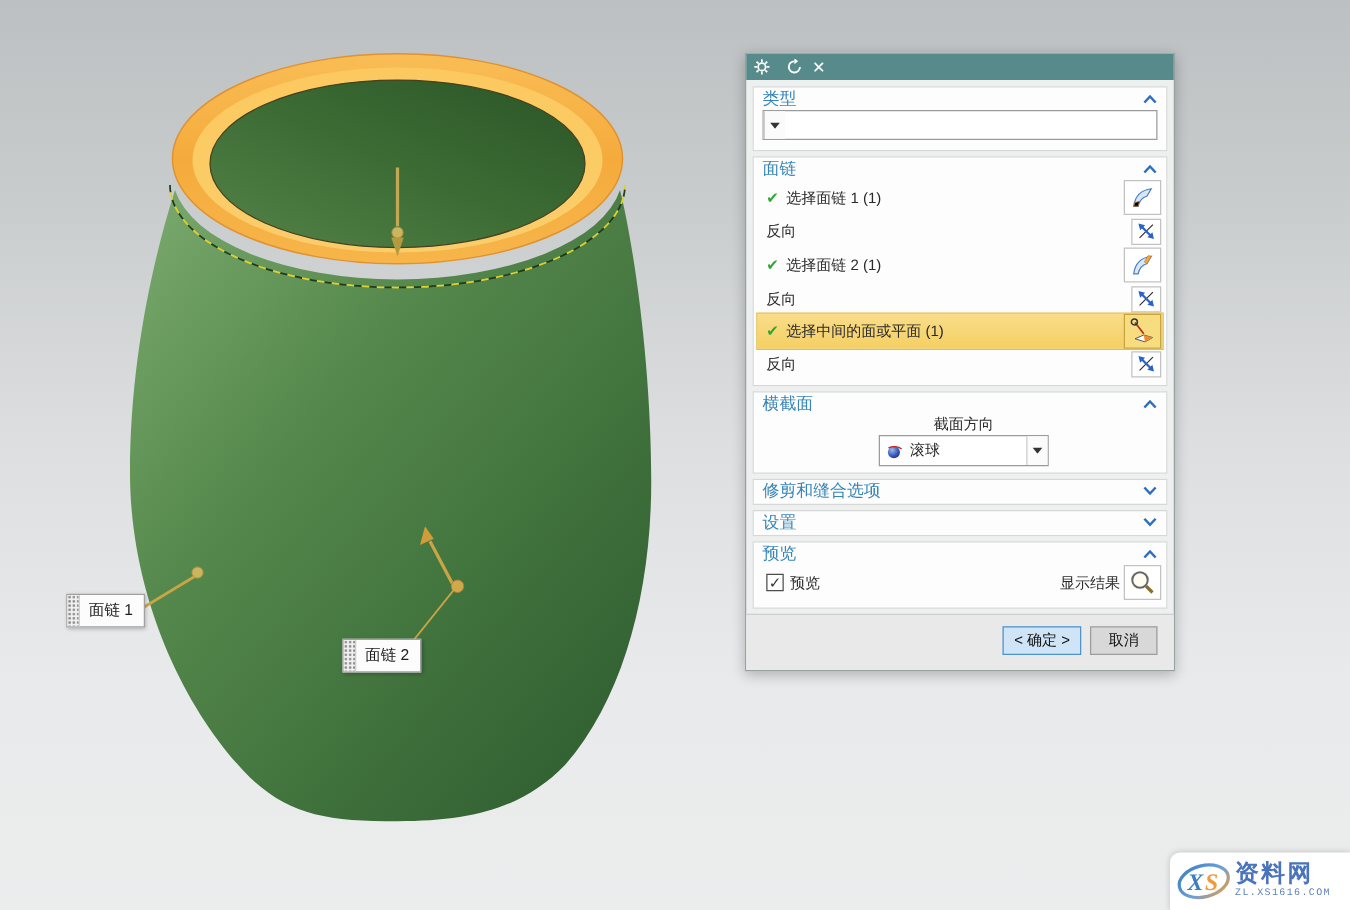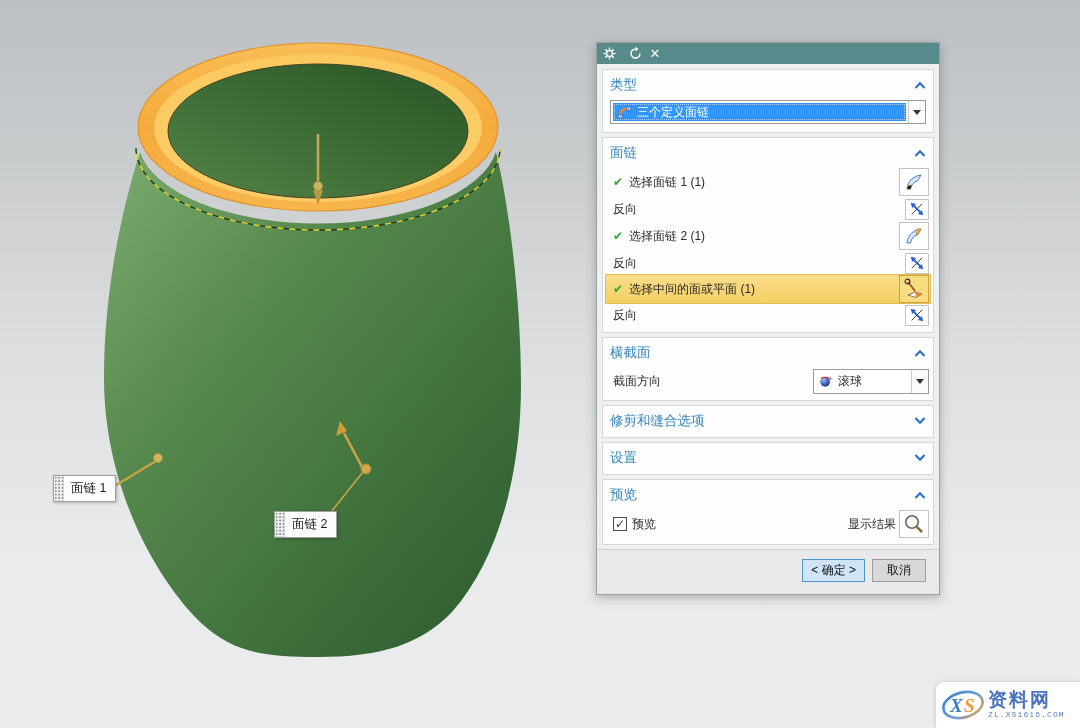--- a/index.html
+++ b/index.html
@@ -22,41 +22,41 @@
     background:#eef0f0; border:1px solid #98a2a2; box-shadow:0 3px 10px rgba(0,0,0,.25); }
   .titlebar { height:21px; background:#578b8b; color:#fff; display:flex; align-items:center; padding:0 6px; }
   .titlebar .ticon { display:flex; align-items:center; margin-right:9px; }
   .title-text { flex:1; font-size:12.5px; letter-spacing:1px; }
   .tb-btn { width:20px; height:19px; display:flex; align-items:center; justify-content:center; cursor:default; }
   .close-x { font-size:13px; font-weight:bold; }
 
   .dlg-body { padding:5px 5px 0 5px; }
   .sec { background:#fdfdfd; border:1px solid #d6d8d8; margin-bottom:4px; padding:1px 3px 5px; }
   .sec.collapsed { padding:1px 3px 2px; }
-  .sec-hdr { display:flex; align-items:center; height:28px; padding:0 4px; font-size:13.5px; color:#3585b8; }
+  .sec-hdr { display:flex; align-items:center; height:16px; padding:0 4px; font-size:13.5px; color:#3585b8; }
   .sec-hdr .hlabel { flex:1; }
   .chev { display:flex; align-items:center; }
 
   .row { display:flex; align-items:center; padding:0 1px 0 7px; font-size:12px; color:#2a2a2a; }
   .row .chk { color:#2ca832; font-size:12px; margin-right:6px; }
   .row .spacer { flex:1; }
   .row-select { min-height:30px; }
   .row-rev { min-height:24px; }
   .icon-btn { width:30px; height:28px; background:#fff; border:1px solid #c2c2c2;
     display:flex; align-items:center; justify-content:center; }
   .icon-btn.small { width:24px; height:21px; }
   .row-hl { background:linear-gradient(#f9dd8a,#f4cf63); outline:1px solid #e5bd4c; min-height:28px; }
   .icon-btn.hl { background:#f8dd80; border:1px solid #c9a43c; }
 
   .combo { margin:1px 4px 3px; height:24px; border:1px solid #9b9b9b; background:#fff; display:flex; }
   .combo-sel { flex:1; margin:2px; background:#3296ff; color:#fff; display:flex; align-items:center;
     gap:5px; padding:0 4px; font-size:12px; outline:1px dotted #a9cdf2; outline-offset:-2px; }
   .combo-arrow { width:17px; display:flex; align-items:center; justify-content:center;
     border-left:1px solid #cccccc; background:#fbfbfb; color:#222; }
-  .combo2 { width:116px; height:25px; border:1px solid #9b9b9b; background:#fff; display:flex;
+  .combo2 { width:136px; height:25px; border:1px solid #9b9b9b; background:#fff; display:flex;
     align-items:center; font-size:12px; color:#1f1f1f; }
   .combo2 .c2txt { flex:1; display:flex; align-items:center; gap:5px; padding:0 5px; }
 
   .checkbox { width:14px; height:14px; border:1px solid #4c4c4c; background:#fff; margin-right:5px;
     display:flex; align-items:center; justify-content:center; font-size:12px; color:#333; line-height:1; }
   .show-result-lbl { font-size:12px; color:#2a2a2a; margin-right:3px;text-align:center; }
 
   .dlg-footer { margin-top:1px; background:#e9e9e9; border-top:1px solid #cfcfcf;
     padding:9px 13px 12px; display:flex; justify-content:flex-end; gap:7px; }
   .btn { height:23px; font-size:12px; display:flex; align-items:center; justify-content:center;
@@ -176,28 +176,20 @@
       <div class="sec">
         <div class="sec-hdr">
           <span class="hlabel">类型</span>
           <span class="chev">
             <svg width="12" height="8" viewBox="0 0 12 8">
                 <path d="M1.5 7 L6 2.2 L10.5 7" stroke="#2a6fc4" stroke-width="2" fill="none"></path>
               </svg>
           </span>
         </div>
         <div class="combo">
-          <div class="combo-sel">
-            <svg width="15" height="13" viewBox="0 0 16 14">
-              <path d="M2 13 A 11 11 0 0 1 13 2" fill="none" stroke="#e88a1e" stroke-width="2.4"></path>
-              <rect x="1" y="9" width="5" height="4" fill="#9cc3ef" stroke="#3c6eb4" stroke-width="0.8"></rect>
-              <rect x="10" y="1" width="5" height="4" fill="#9cc3ef" stroke="#3c6eb4" stroke-width="0.8"></rect>
-            </svg>
-            <span>三个定义面链</span>
-          </div>
           <div class="combo-arrow">
             <svg width="8" height="5" viewBox="0 0 8 5">
                 <polygon points="0,0 8,0 4,5" fill="#333"></polygon>
               </svg>
           </div>
         </div>
       </div>
 
       <div class="sec">
         <div class="sec-hdr">
@@ -289,21 +281,21 @@
 
       <div class="sec">
         <div class="sec-hdr">
           <span class="hlabel">横截面</span>
           <span class="chev">
             <svg width="12" height="8" viewBox="0 0 12 8">
                 <path d="M1.5 7 L6 2.2 L10.5 7" stroke="#2a6fc4" stroke-width="2" fill="none"></path>
               </svg>
           </span>
         </div>
-        <div class="row" style="min-height:28px;">
+        <div class="row" style="min-height:28px;flex-direction:column;">
           <span>截面方向</span>
           <span class="spacer"></span>
           <div class="combo2">
             <span class="c2txt">
               <svg width="14" height="14" viewBox="0 0 16 16">
                 <defs>
                     <radialGradient id="ballG" cx="0.35" cy="0.3" r="0.8">
                   <stop offset="0" stop-color="#9db8e8"></stop>
                       <stop offset="0.6" stop-color="#3a5cc0"></stop>
                       <stop offset="1" stop-color="#1c2f78"></stop>

